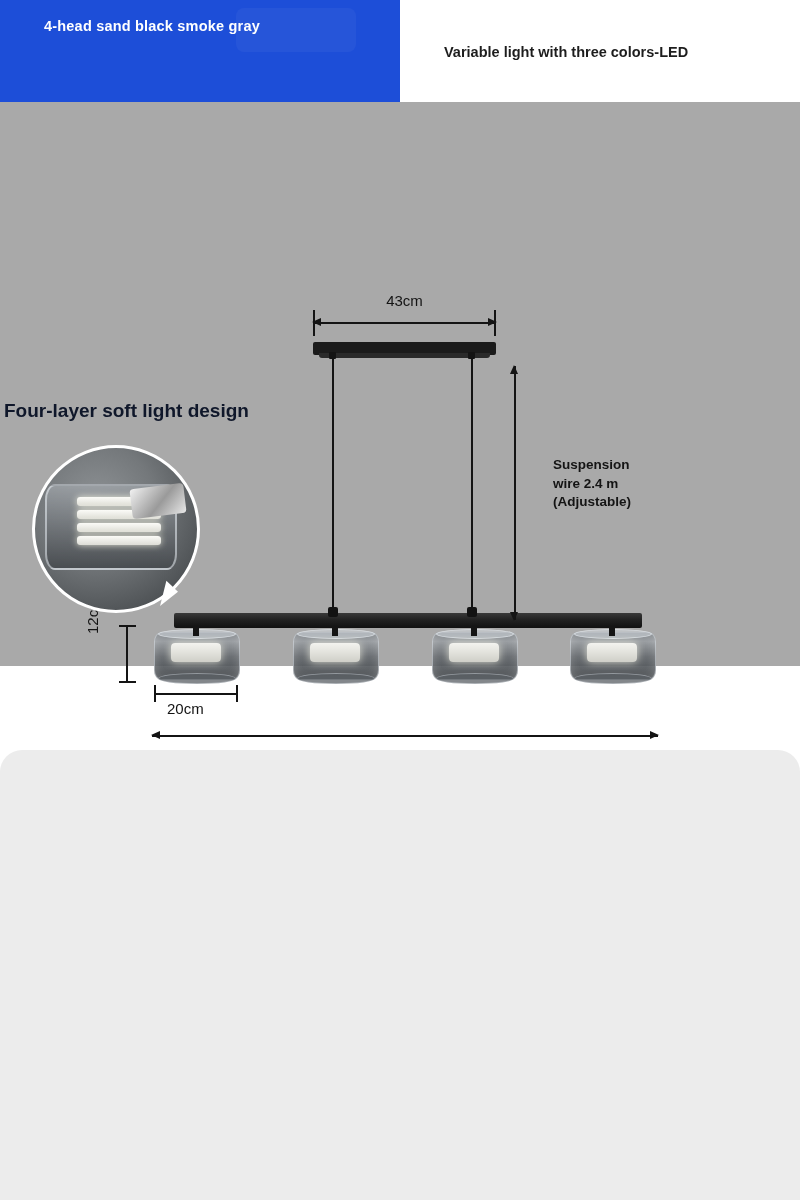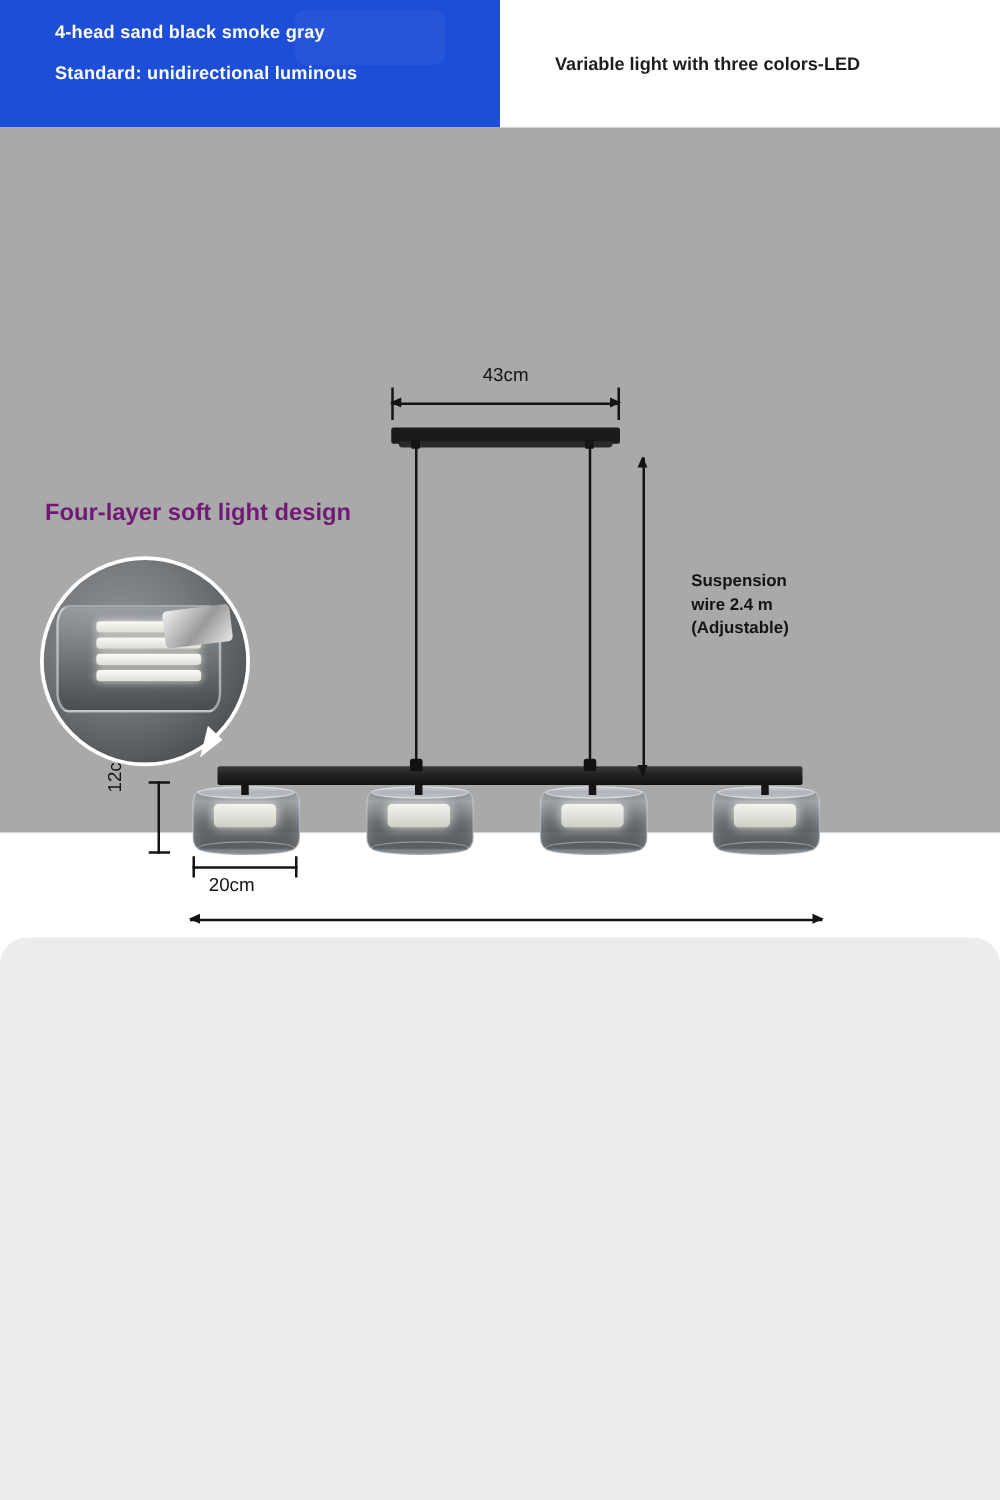--- a/index.html
+++ b/index.html
@@ -371,25 +371,25 @@
     width: 506px;
     text-align: center;
     font-size: 14px;
     font-weight: bold;
     color: #141414;
   }
 
   
   .callout-title {
     position: absolute;
-    left: 36px;
+    left: 4px;
     top: 298px;
     font-size: 19px;
     font-weight: bold;
-    color: #701a75;
+    color: #0f172a;
   }
   .callout-circle {
     position: absolute;
     left: 32px;
     top: 343px;
     width: 162px;
     height: 162px;
     border-radius: 50%;
     background: radial-gradient(circle at 38% 34%, #8e9295 0%, #74787b 40%, #4e5255 78%, #3c4043 100%);
     border: 3px solid #ffffff;
@@ -469,21 +469,20 @@
 </style>
 </head>
 <body>
 
 <div class="page">
 
   <div class="header">
     <div class="header-left">
       <div class="header-ghost"></div>
       <div class="hl-line">4-head sand black smoke gray</div>
-      <div class="hl-line">Standard: unidirectional luminous</div>
     </div>
     <div class="header-right">
       <div class="hr-line">Variable light with three colors-LED</div>
     </div>
   </div>
 
   <div class="diagram">
 
     <div class="dim-43-label">43cm</div>
     <div class="dim-43">

